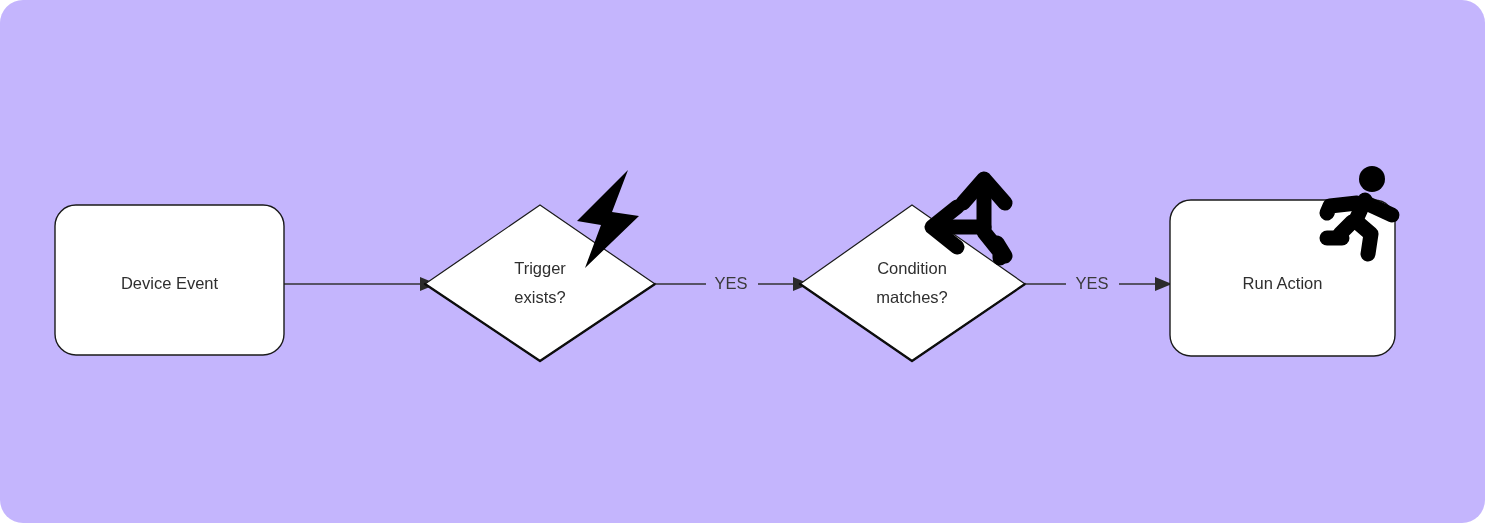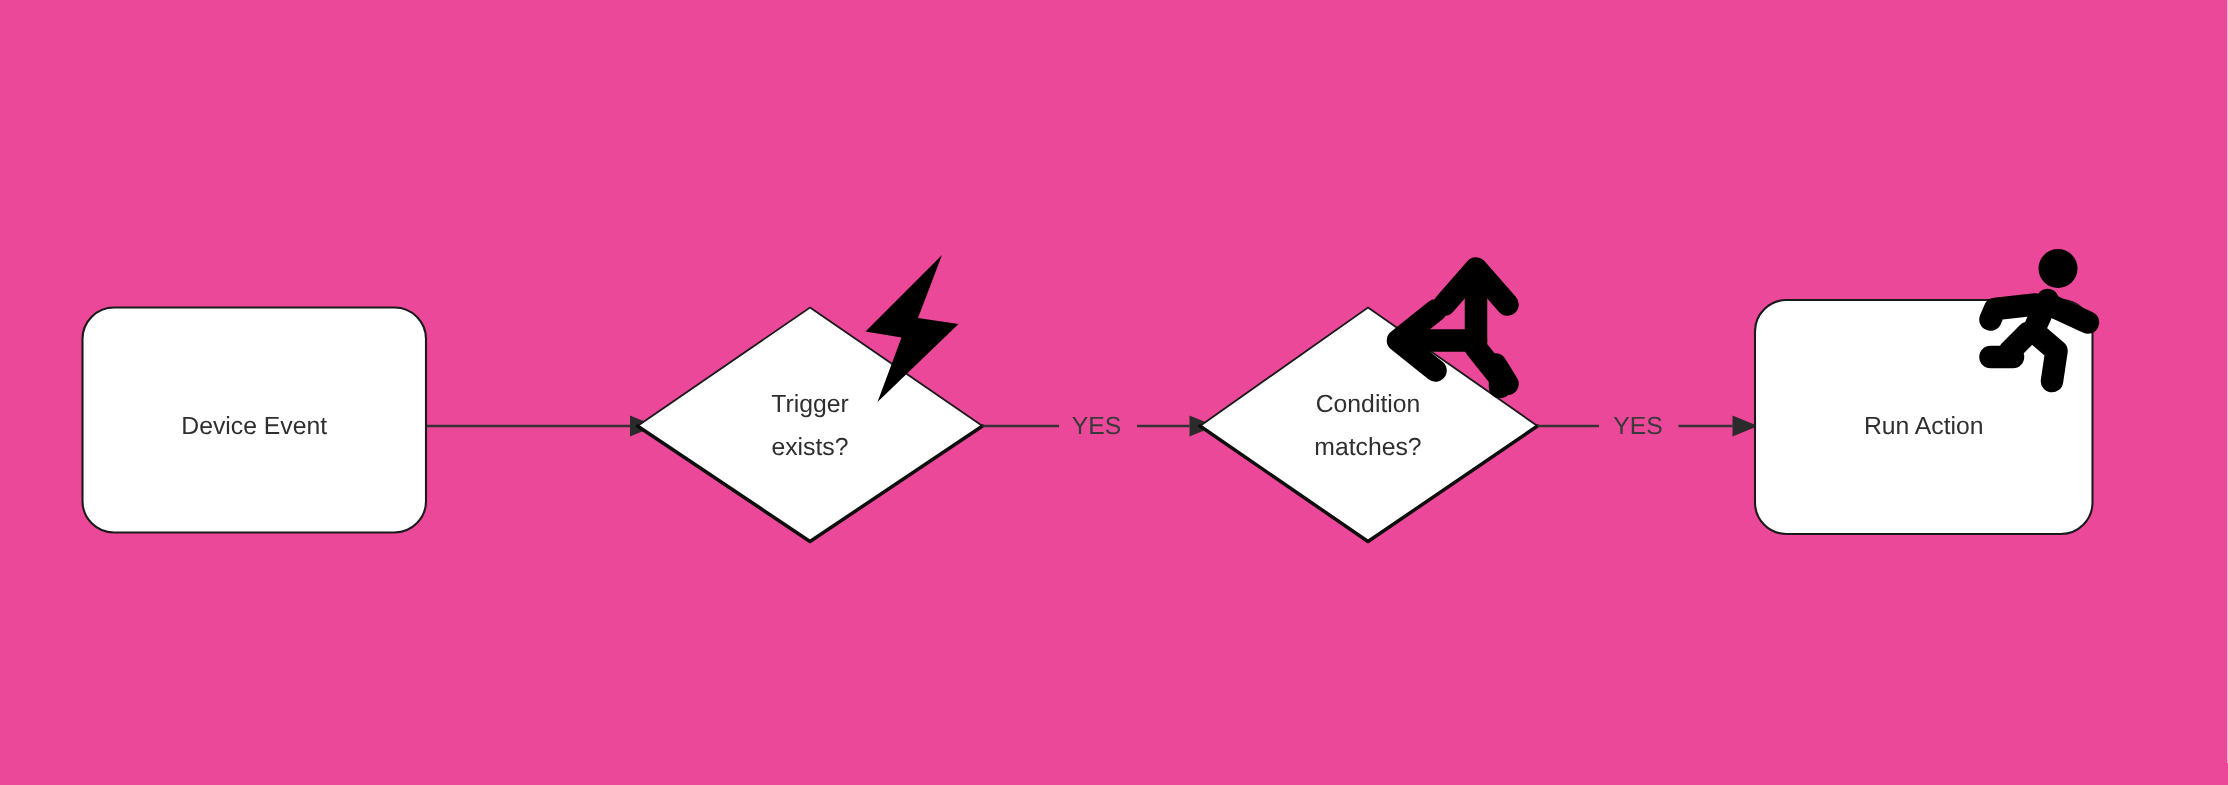--- a/index.html
+++ b/index.html
@@ -7,22 +7,23 @@
     padding: 0;
     background: #ffffff;
   }
   body {
     font-family: "Liberation Sans", "DejaVu Sans", sans-serif;
   }
   #canvas {
     position: relative;
     width: 1485px;
     height: 523px;
-    background: #ec4899;
+    background: #c4b5fd;
     overflow: hidden;
+    border-radius: 23px;
   }
   #flow-svg {
     position: absolute;
     left: 0;
     top: 0;
     width: 1485px;
     height: 523px;
   }
   .node-shape {
     fill: #ffffff;

